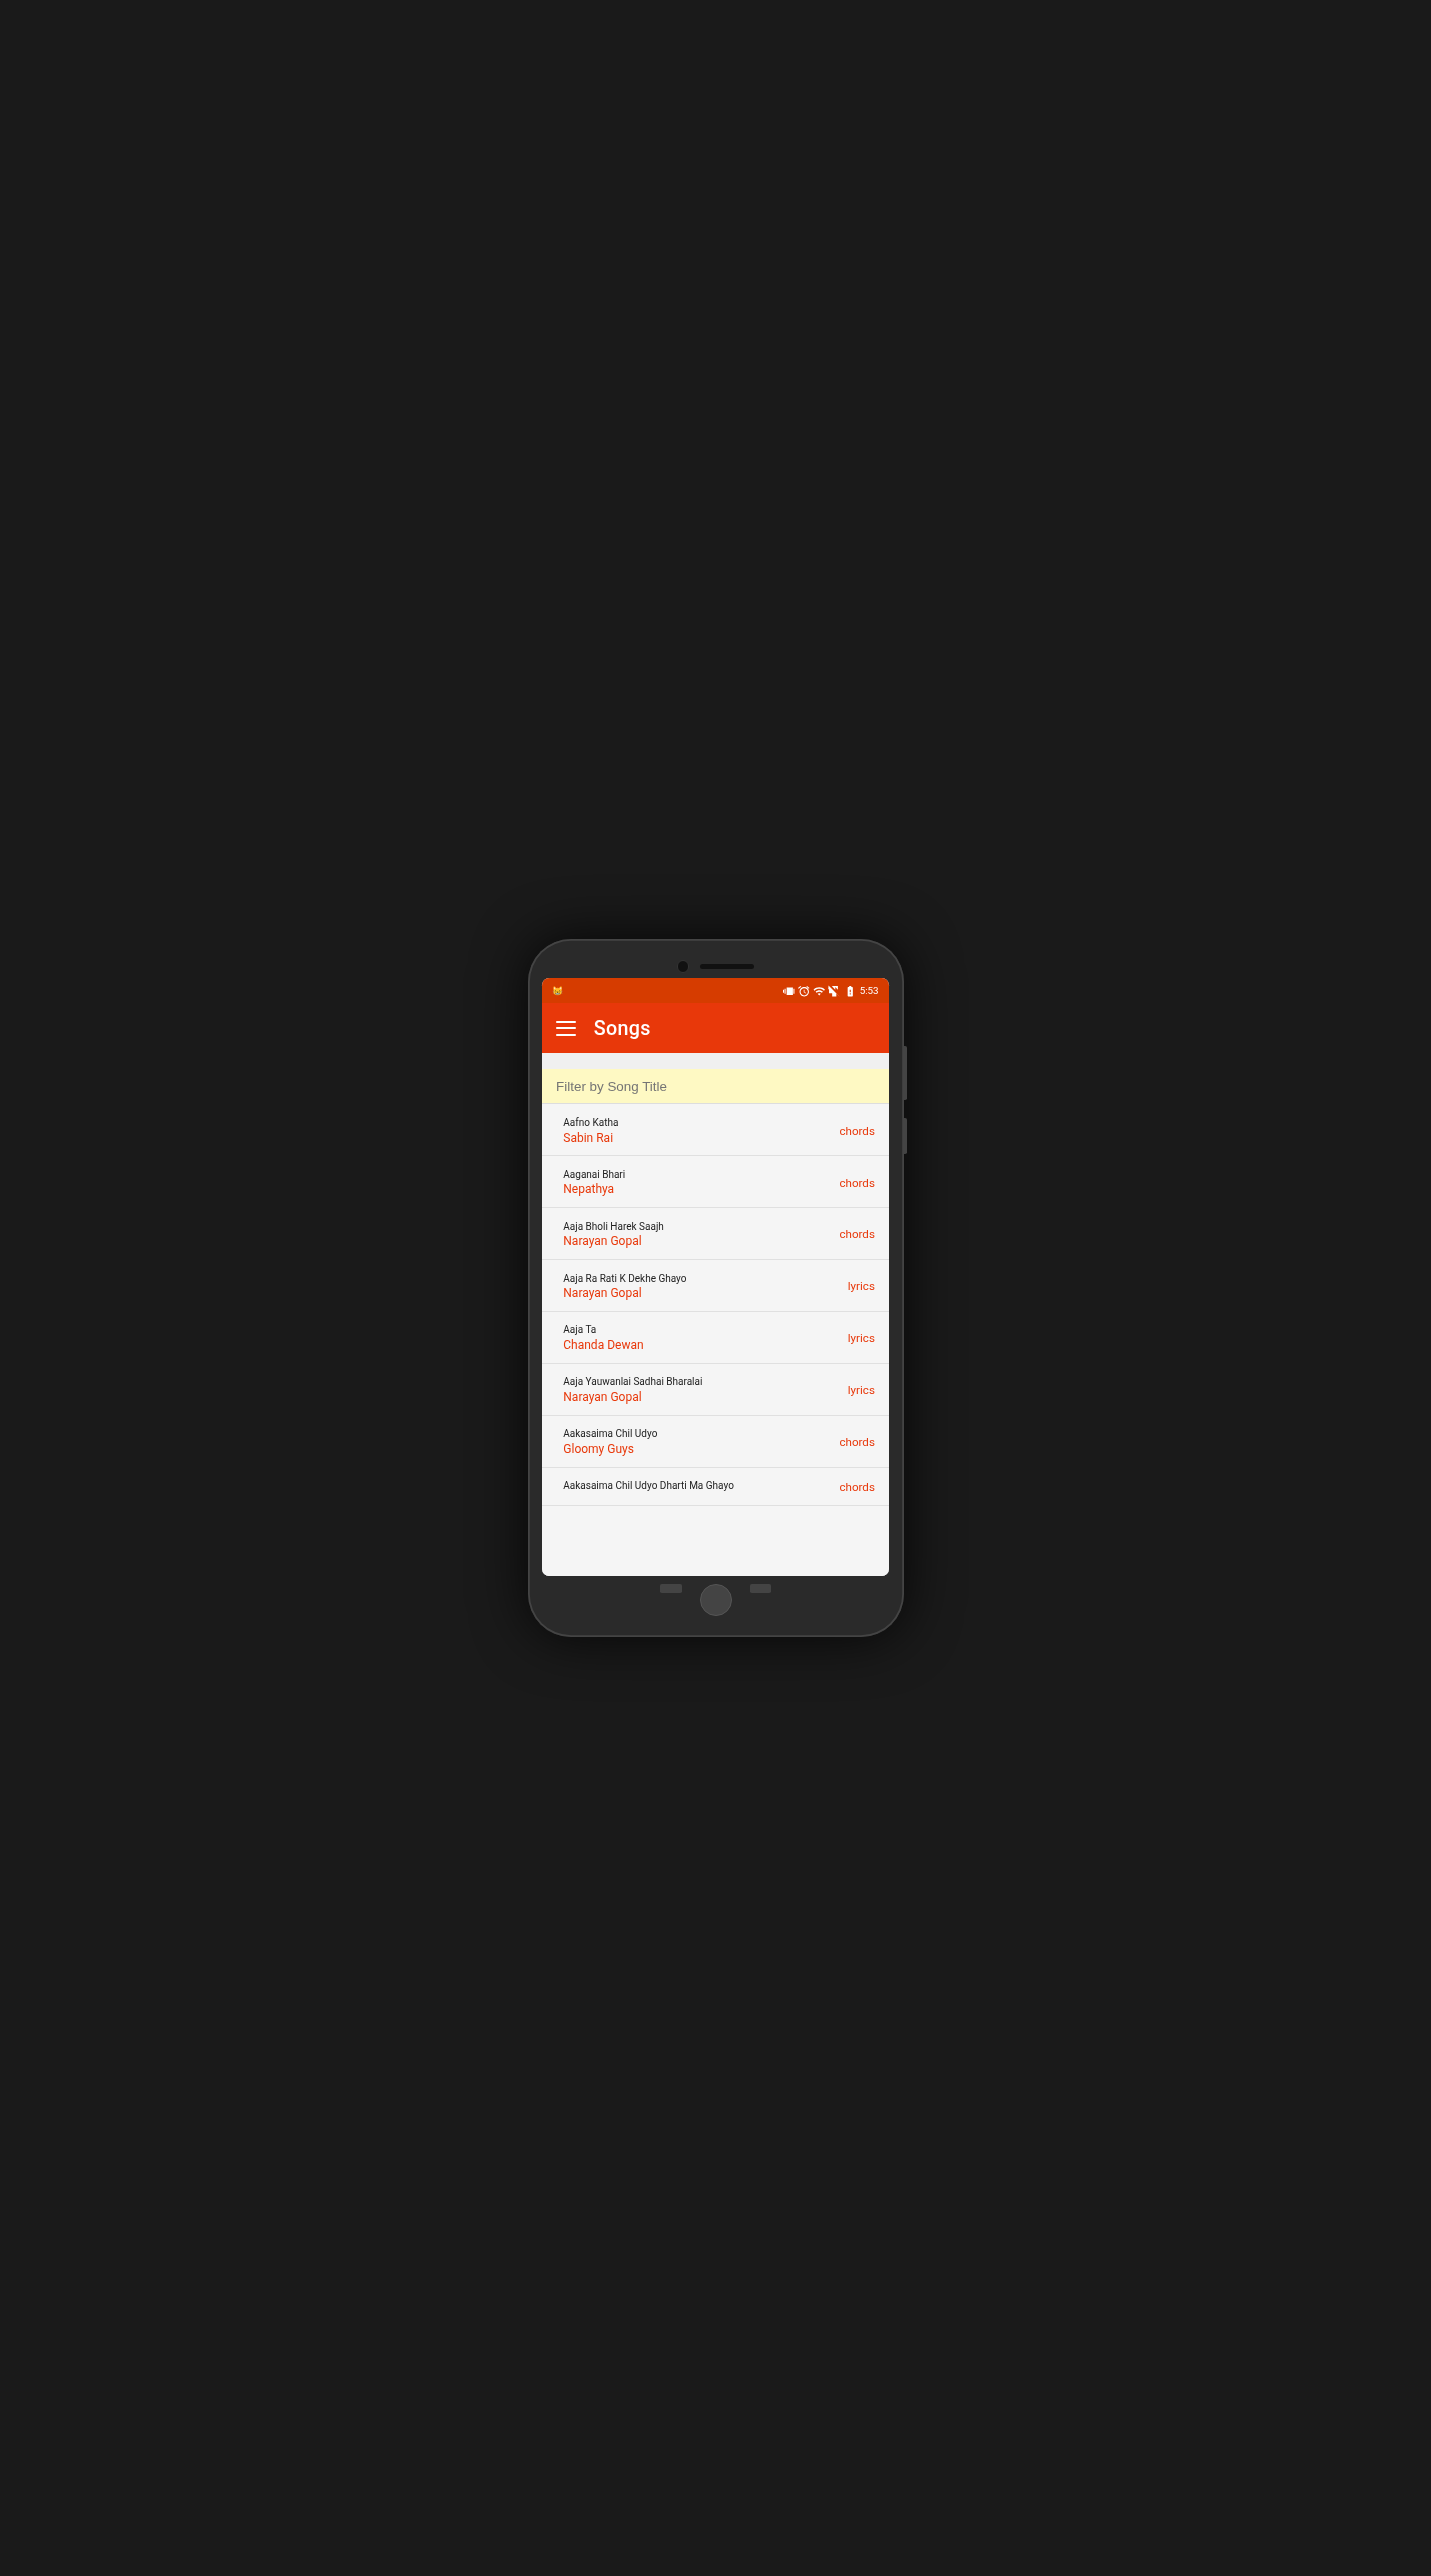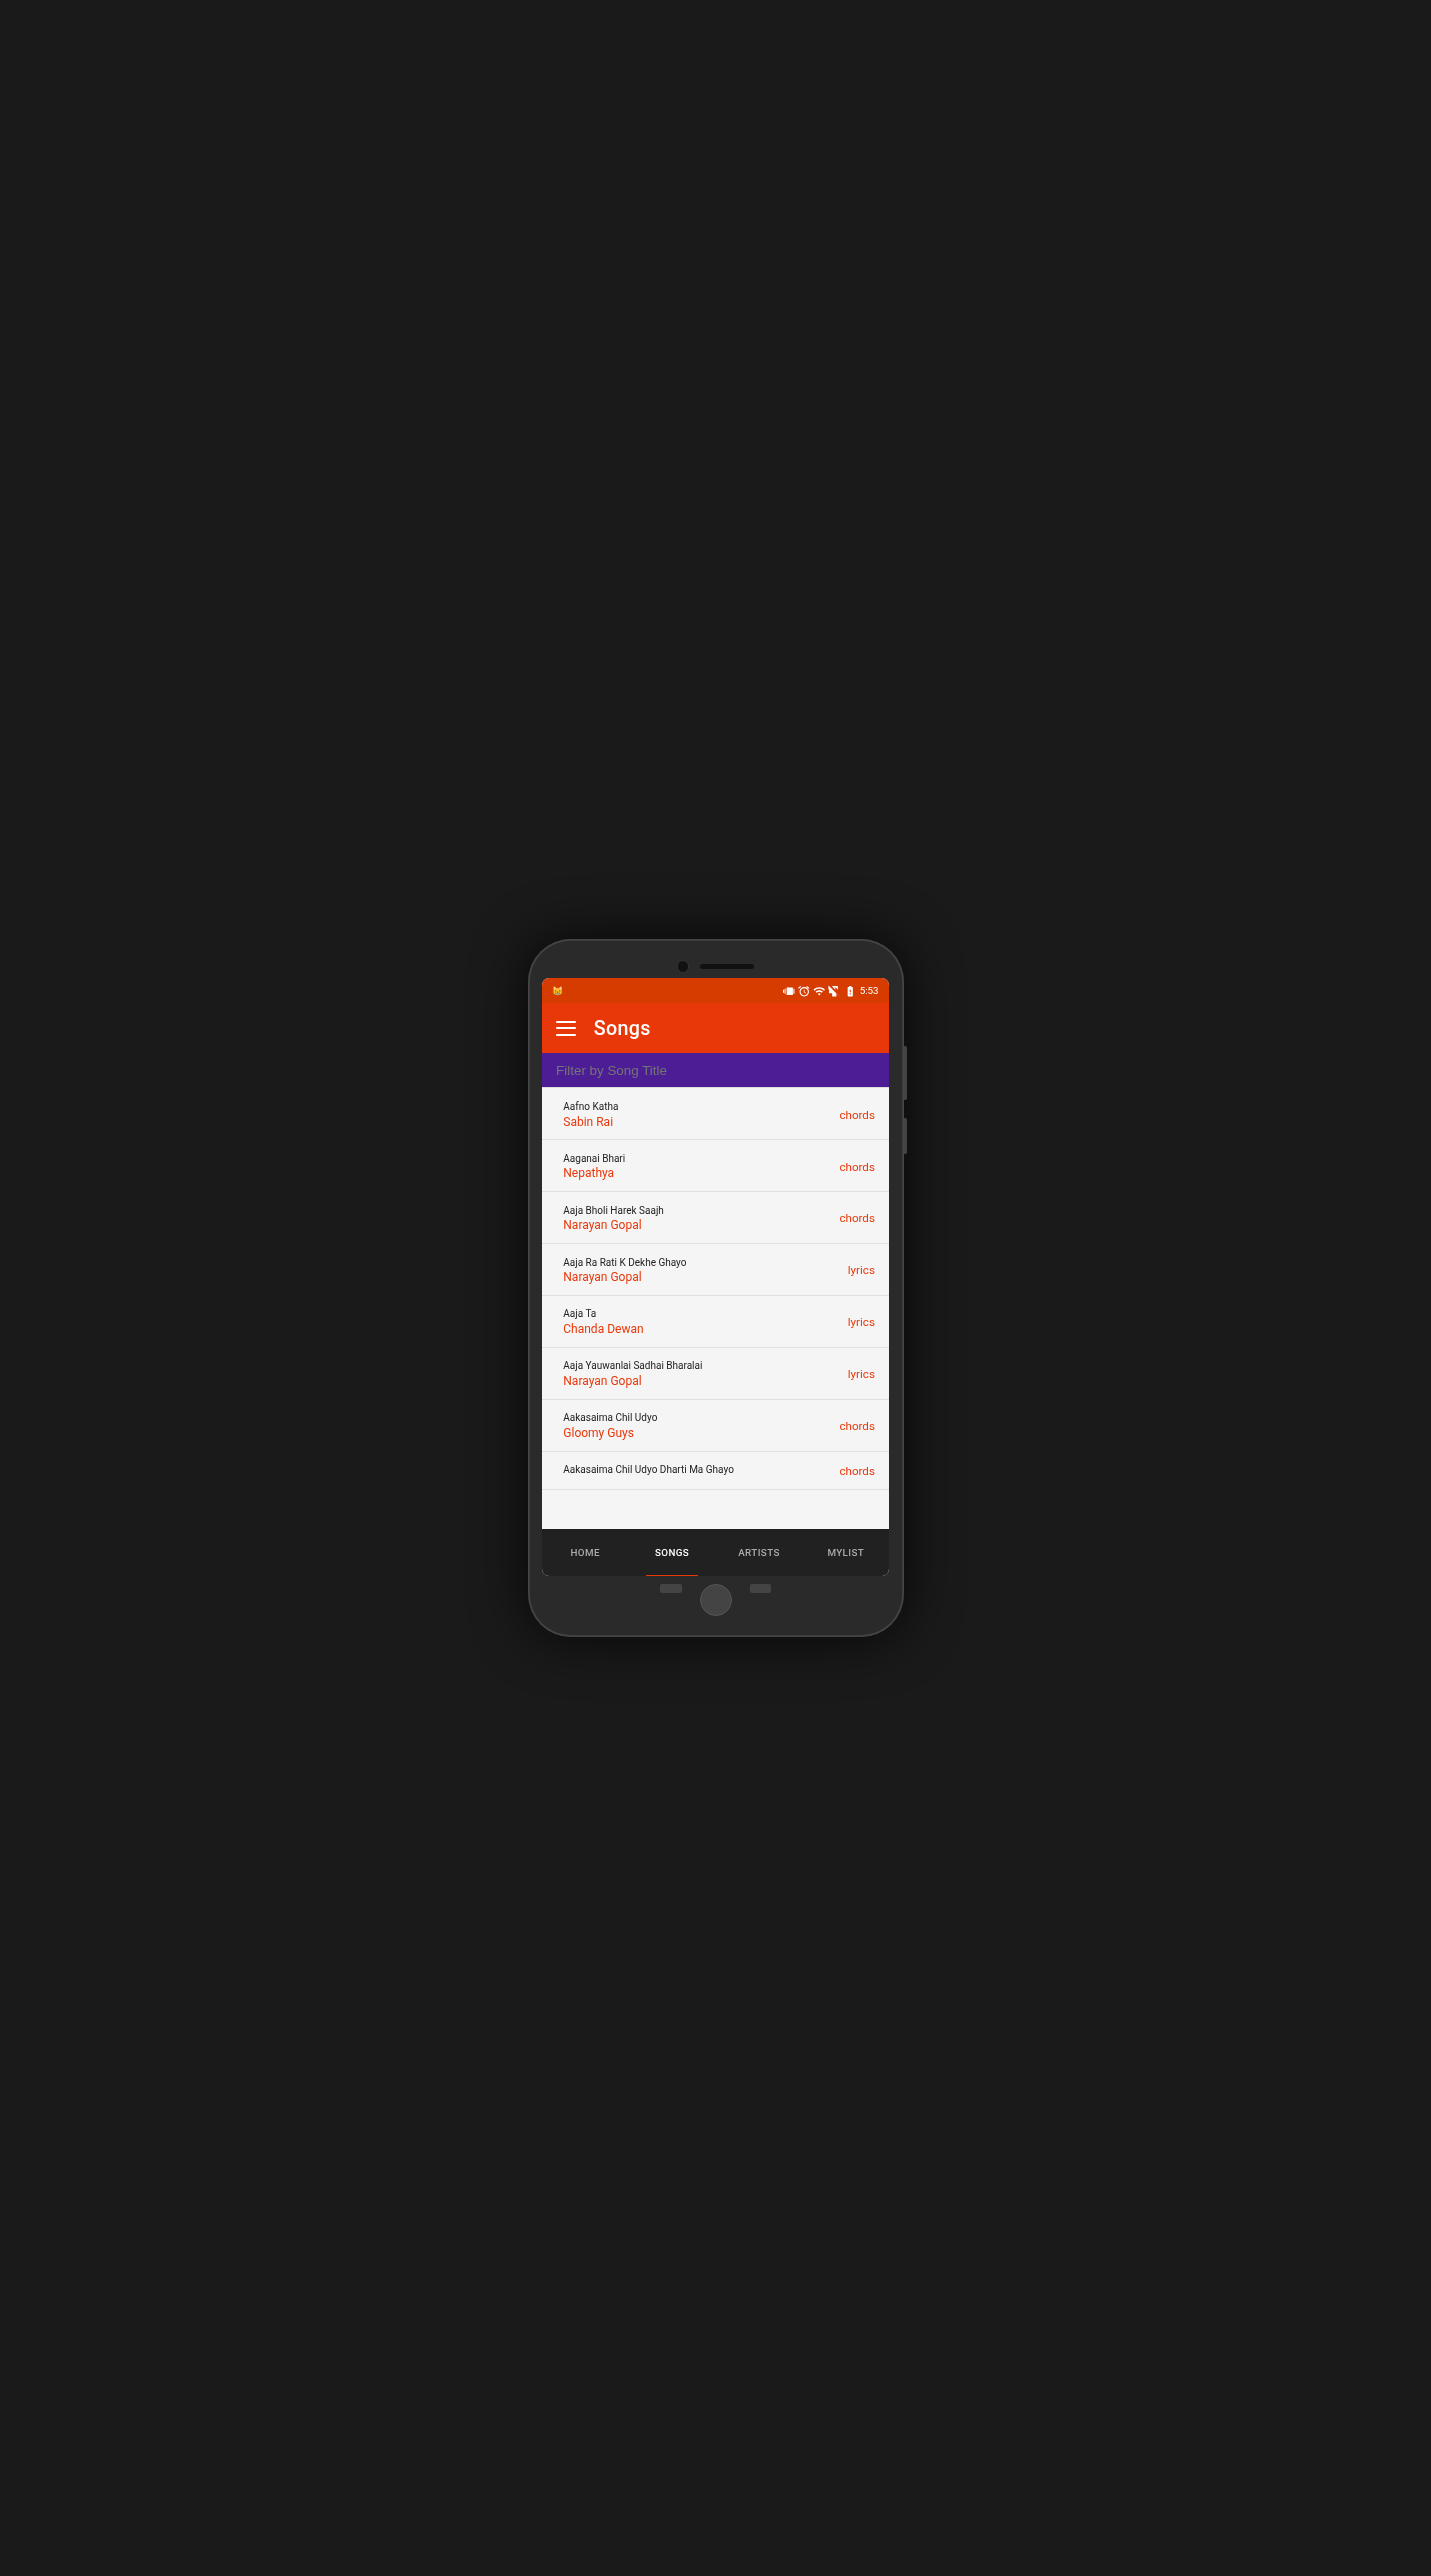--- a/index.html
+++ b/index.html
@@ -119,23 +119,24 @@
 
     .app-title {
       color: white;
       font-size: 19.7px;
       font-weight: 500;
       letter-spacing: 0.3px;
     }
 
     
     .filter-bar {
-      background: #4c1d95;
+      background: #fef9c3;
       padding: 9px 14.3px;
       border-bottom: 0.9px solid #ddd;
+      margin-top: 16px;
     }
 
     .filter-input {
       color: #888;
       font-size: 13.4px;
       background: transparent;
       border: none;
       outline: none;
       width: 100%;
     }
@@ -380,34 +381,20 @@
   </div>
         <div class="song-item">
     <div class="song-info">
       <div class="song-title">Aakasaima Chil Udyo Dharti Ma Ghayo</div>
 
     </div>
     <span class="song-type">chords</span>
   </div>
       </div>
 
-    <div class="bottom-nav" id="bottom-nav-container">
-    <div class="nav-item">
-          <span class="nav-label">HOME</span>
-        </div>
-        <div class="nav-item active">
-          <span class="nav-label">SONGS</span>
-        </div>
-        <div class="nav-item">
-          <span class="nav-label">ARTISTS</span>
-        </div>
-        <div class="nav-item">
-          <span class="nav-label">MYLIST</span>
-        </div>
-      </div>
 
   </div>
 
   <div class="phone-bottom-bar">
     <div class="bottom-btn rect"></div>
     <div class="bottom-btn home"></div>
     <div class="bottom-btn rect"></div>
   </div>
 </div>
 

